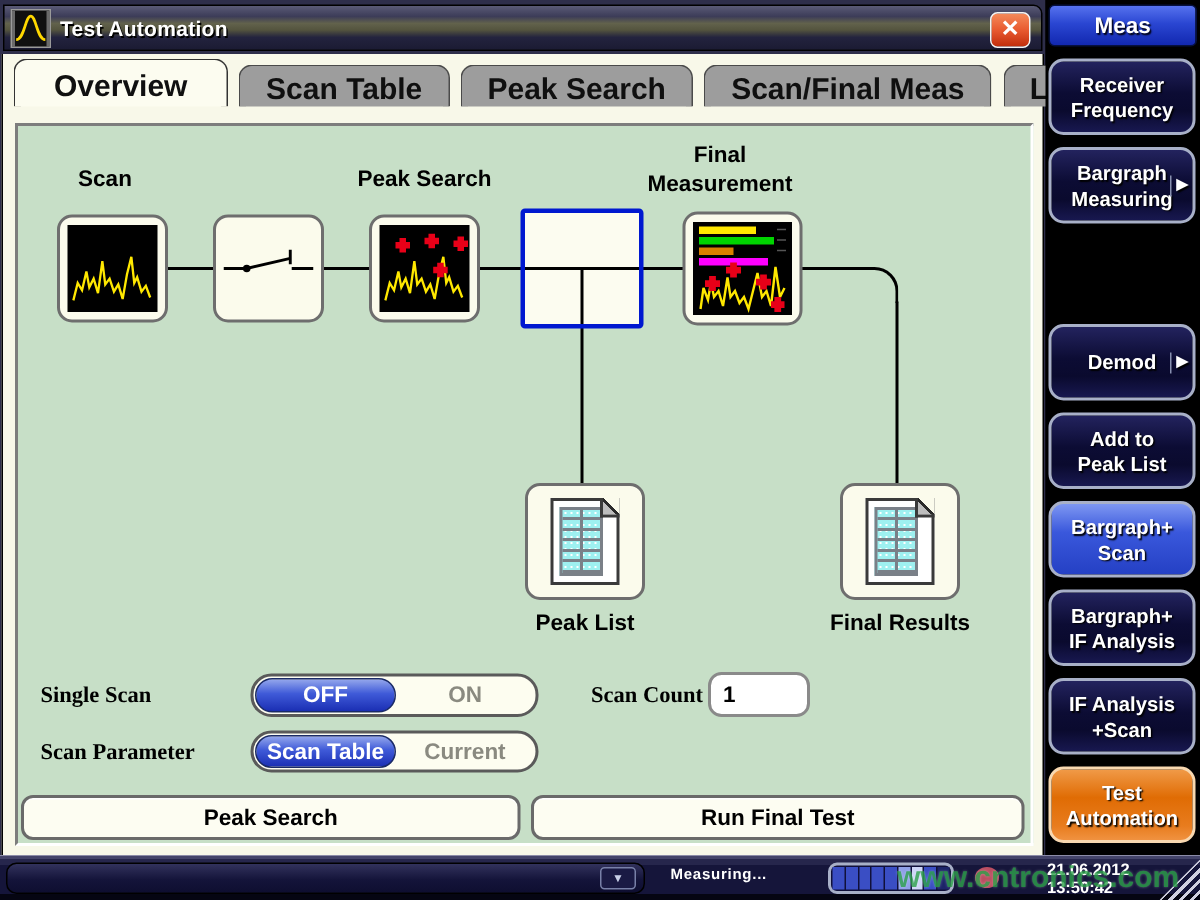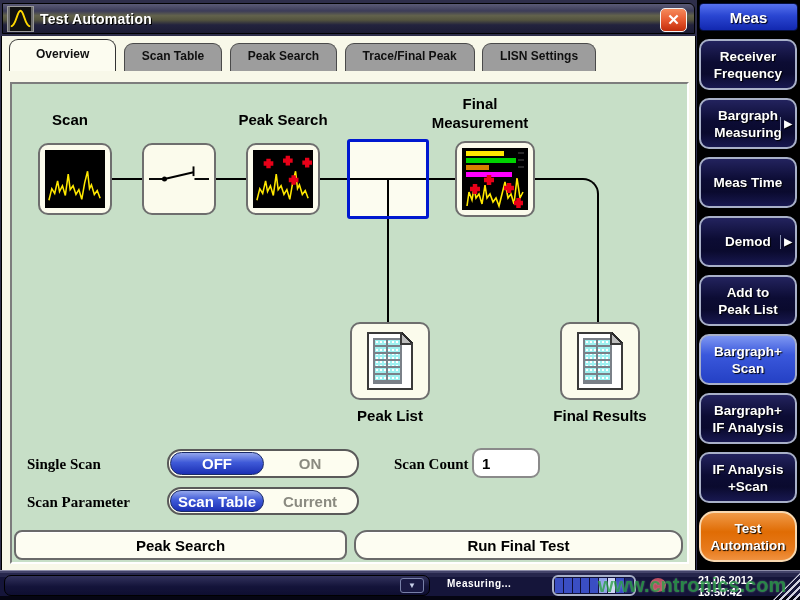--- a/index.html
+++ b/index.html
@@ -33,21 +33,21 @@
   .window-body {
     position:absolute; left:1px; top:36px; width:695px; height:534px;
     background:#f8f8e9; border-left:1px solid #000; border-right:1px solid #000;
   }
 
   
   .tabs { position:absolute; left:7px; top:3px; height:32px; white-space:nowrap; }
   .tab {
     display:inline-block; vertical-align:bottom; background:#9d9d9d; color:#101010;
     border:1px solid #4a4a4a; border-bottom:none; border-radius:9px 9px 0 0;
-    font-size:12px; padding:5px 17px 6px 17px; margin-right:3px; height:28px; cursor:pointer;
+    font-size:20px; padding:5px 17px 6px 17px; margin-right:3px; height:28px; cursor:pointer;
   }
   .tab.active {
     background:#fcfcf0; height:32px; padding:7px 26px 6px 26px; position:relative; z-index:2;
     border-color:#333;
   }
 
   
   .panel {
     position:absolute; left:8px; top:46px; width:679px; height:482px;
     background:#c7dfc7; border:2px solid; border-color:#7d7d7d #ffffff #ffffff #7d7d7d;
@@ -202,21 +202,21 @@
       <div class="title-text">Test Automation</div>
       <div class="close-btn">✕</div>
     </div>
 
     <div class="window-body">
 
       <div class="tabs">
         <div class="tab active">Overview</div>
         <div class="tab">Scan Table</div>
         <div class="tab">Peak Search</div>
-        <div class="tab">Trace/Final Peak</div>
+        <div class="tab">Scan/Final Meas</div>
         <div class="tab">LISN Settings</div>
       </div>
 
       <div class="panel">
 
         <div class="hline" style="left:98px; top:94px; width:470px;"></div>
         <div class="corner" style="left:563px; top:94px; width:24px; height:24px;"></div>
         <div class="vline" style="left:585px; top:117px; height:122px;"></div>
         <div class="vline" style="left:375px; top:130px; height:109px;"></div>
 
@@ -297,50 +297,49 @@
         <div class="ctl-label" style="left:382px; top:372px;">Scan Count</div>
         <input class="num-input" style="left: 460px; top: 364px;" value="1">
 
         <div class="ctl-label" style="left:15px; top:410px;">Scan Parameter</div>
         <div class="toggle" style="left:155px; top:403px; height:28px;">
           <div class="opt sel">Scan Table</div>
           <div class="opt">Current</div>
         </div>
 
         <div class="big-btn" style="left:2px; top:446px; width:333px;">Peak Search</div>
-        <div class="big-btn" style="left:342px; top:446px; width:329px;border-radius:13px;">Run Final Test</div>
+        <div class="big-btn" style="left:342px; top:446px; width:329px;">Run Final Test</div>
 
       </div>
     </div>
   </div>
 
   <div class="sidebar">
     <div class="meas-header">Meas</div>
 
     <div class="softkey" style="top:39px;">Receiver
 Frequency</div>
     <div class="softkey" style="top:98px;">
       <span>Bargraph
 Measuring</span>
       <span class="sk-arrow">▶</span>
     </div>
-    <div class="softkey" style="top:157px;">Meas Time</div>
     <div class="softkey" style="top:216px;">
       <span>Demod</span>
       <span class="sk-arrow">▶</span>
     </div>
     <div class="softkey" style="top:275px;">Add to
 Peak List</div>
     <div class="softkey highlight" style="top:334px;">Bargraph+
 Scan</div>
     <div class="softkey" style="top:393px;">Bargraph+
 IF Analysis</div>
     <div class="softkey" style="top:452px;">IF Analysis
 +Scan</div>
-    <div class="softkey active" style="top:511px;border-radius:15px;">Test
+    <div class="softkey active" style="top:511px;">Test
 Automation</div>
   </div>
 
   <div class="statusbar">
     <div class="sb-panel">
       <div class="sb-drop">▼</div>
     </div>
     <div class="sb-measuring">Measuring...</div>
     <div class="sb-progress">
       <span></span>

